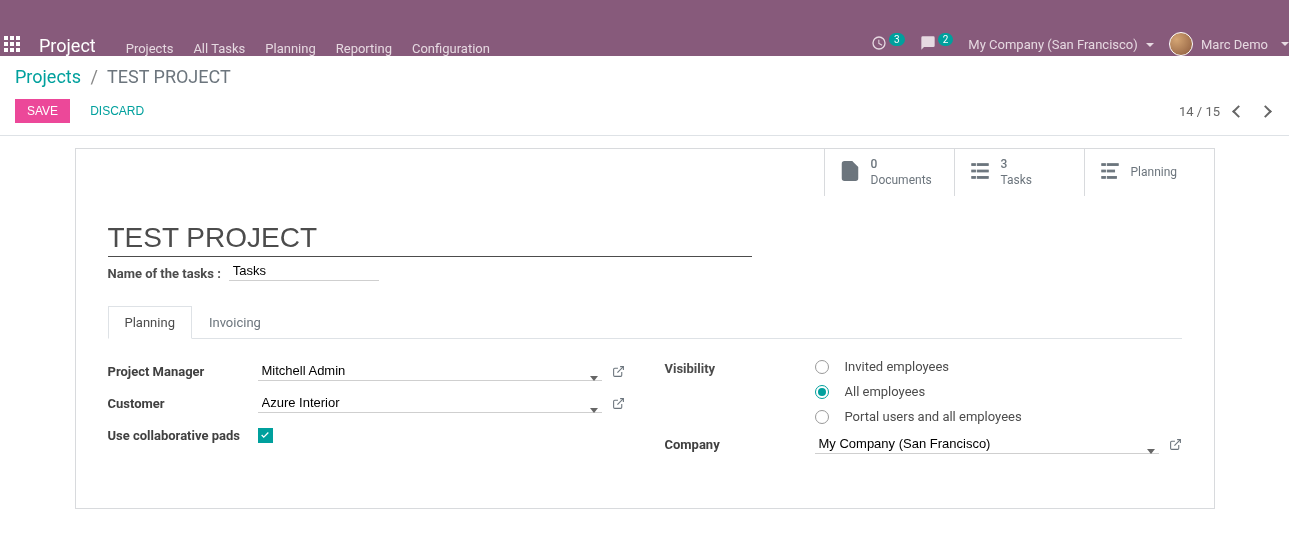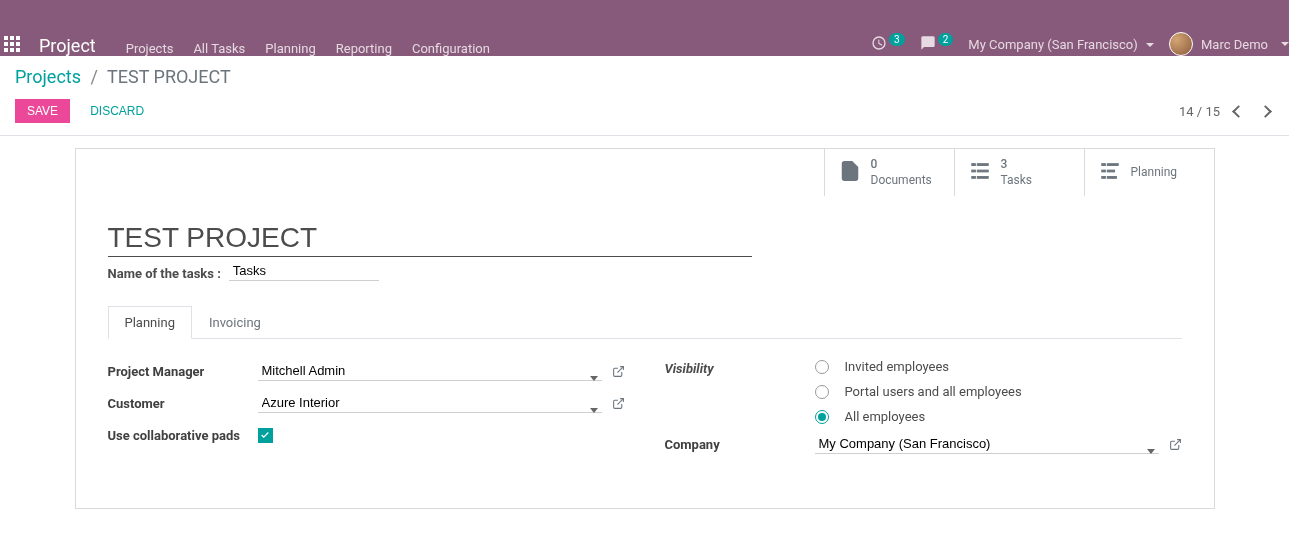--- a/index.html
+++ b/index.html
@@ -56,21 +56,21 @@
     .subtitle-input { border: none; border-bottom: 1px solid #cfcfcf; padding: 2px 4px; width: 150px; outline: none; font-size: 13px; }
     
     .tabs { margin-top: 25px; border-bottom: 1px solid #dee2e6; display: flex; }
     .tab { padding: 8px 16px; border: 1px solid transparent; cursor: pointer; color: #6c757d; font-size: 13px; margin-bottom: -1px; }
     .tab.active { border: 1px solid #dee2e6; border-bottom-color: #fff; background: #fff; color: #4c4c4c; border-top: 1px solid #dee2e6; }
     
     .tab-content { padding: 20px 0; display: flex; gap: 40px; }
     .col { flex: 1; }
     .field-row { display: flex; align-items: center; margin-bottom: 8px; min-height: 24px; }
     .field-label { width: 150px; font-weight: 700; font-size: 13px; color: #404040; flex-shrink: 0; }
-    .field-label-radio { width: 150px; font-weight: 700; font-size: 13px; color: #4c4c4c; flex-shrink: 0; align-self: flex-start; padding-top: 2px; font-style: italic; }
+    .field-label-radio { width: 150px; font-weight: 700; font-size: 13px; color: #4c4c4c; flex-shrink: 0; align-self: flex-start; padding-top: 2px; }
     .field-control { flex: 1; display: flex; align-items: flex-end; gap: 6px; }
     .m2o-input { flex: 1; border: none; border-bottom: 1px solid #cfcfcf; padding: 2px 4px; outline: none; font-size: 13px; background: transparent; }
     .dd-caret { width: 0; height: 0; border-left: 4px solid transparent; border-right: 4px solid transparent; border-top: 5px solid #666; cursor: pointer; margin-left: -18px; }
     .ext-link { cursor: pointer; color: #6c757d; margin-left: 8px; }
     .ext-link svg { width: 13px; height: 13px; fill: none; stroke: #6c757d; stroke-width: 2; }
     
     .checkbox-wrap { width: 15px; height: 15px; background: #00a09d; display: flex; align-items: center; justify-content: center; cursor: pointer; }
     .checkbox-wrap svg { width: 10px; height: 10px; stroke: #fff; stroke-width: 3; fill: none; }
     
     .radio-group { display: flex; flex-direction: column; gap: 10px; }
@@ -260,28 +260,28 @@
 
         <div class="col">
           <div class="field-row" style="align-items:flex-start;">
             <div class="field-label-radio">Visibility</div>
             <div class="radio-group">
               <label class="radio-item">
                 <span class="radio-circle"></span>
                 <span>Invited employees</span>
               </label>
               <label class="radio-item">
-                <span class="radio-circle"></span>
-                <span>Portal users and all employees</span>
-              </label>
-              <label class="radio-item">
                 <span class="radio-circle checked">
                     <span class="radio-dot"></span>
                   </span>
                 <span>All employees</span>
+              </label>
+              <label class="radio-item">
+                <span class="radio-circle"></span>
+                <span>Portal users and all employees</span>
               </label>
             </div>
           </div>
 
           <div class="field-row">
             <div class="field-label">Company</div>
             <div class="field-control">
               <input class="m2o-input" value="My Company (San Francisco)" style="">
               <span class="dd-caret"></span>
               <span class="ext-link">

